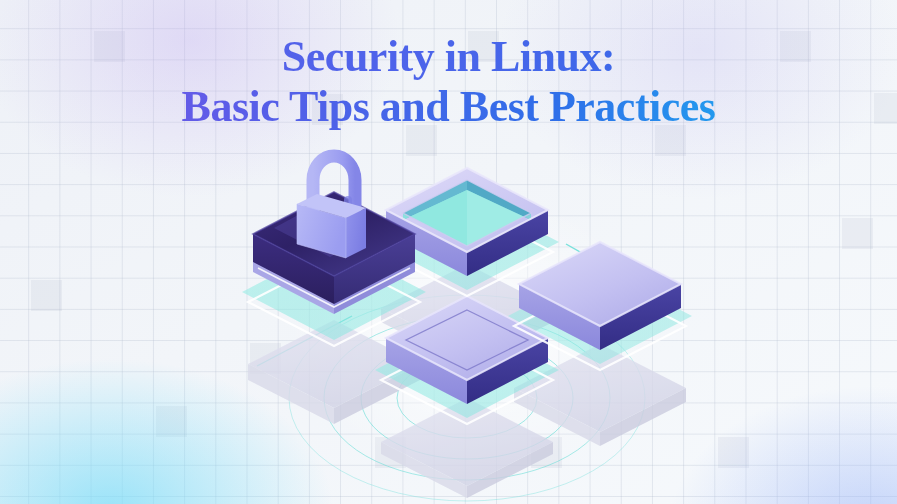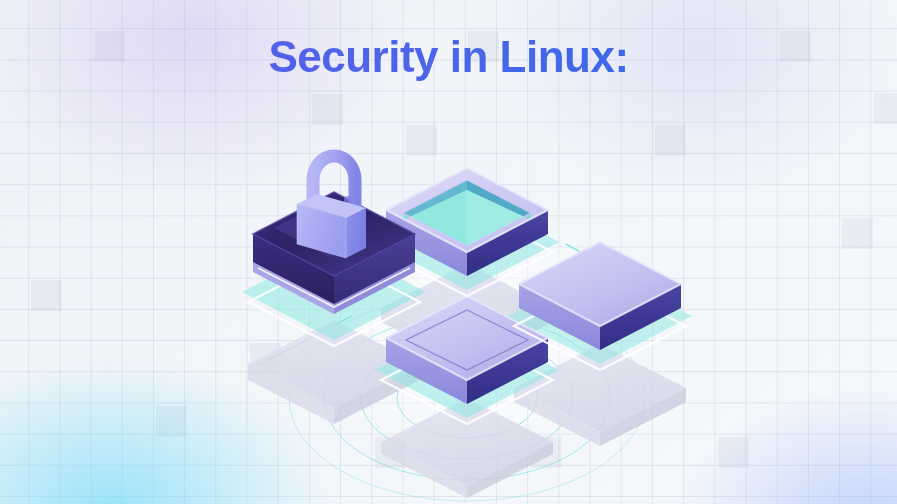--- a/index.html
+++ b/index.html
@@ -79,21 +79,21 @@
   .title-block {
     position: absolute;
     left: 0; right: 0; top: 32px;
     text-align: center;
     z-index: 5;
     line-height: 1.14;
     letter-spacing: -0.5px;
   }
   .title-line {
     display: block;
-    font-family: Liberation Sans, sans-serif;
+    font-family: Liberation Serif, serif;
     font-weight: 700;
     font-size: 44px;
     white-space: nowrap;
     background-clip: text;
     -webkit-background-clip: text;
     color: transparent;
     -webkit-text-fill-color: transparent;
   }
   .title-line.l1 {
     background-image: linear-gradient(90deg, #5f5ce8 0%, #4f63ea 42%, #2a6ee8 100%);
@@ -298,15 +298,16 @@
 
       <path d="M297 204 L346 218 L346 258 L297 244 Z" fill="url(#gLockBody)"></path>
       <path d="M346 218 L366 208 L366 248 L346 258 Z" fill="url(#gLockSide)"></path>
       <path d="M297 204 L317 194 L366 208 L346 218 Z" fill="#c2c4f8"></path>
       <path d="M297 204 L346 218 L346 258 L297 244 Z" fill="none" stroke="#bcbef7" stroke-width="1" opacity="0.6"></path>
     </g>
   </svg>
 
   <div class="title-block">
     <span class="title-line l1">Security in Linux:</span>
+    <span class="title-line l2">Basic Tips and Best Practices</span>
   </div>
 
 </div>
 
 </body></html>

